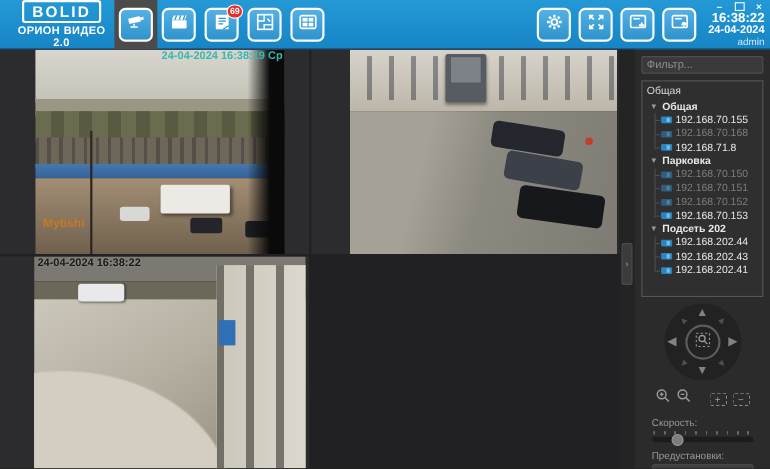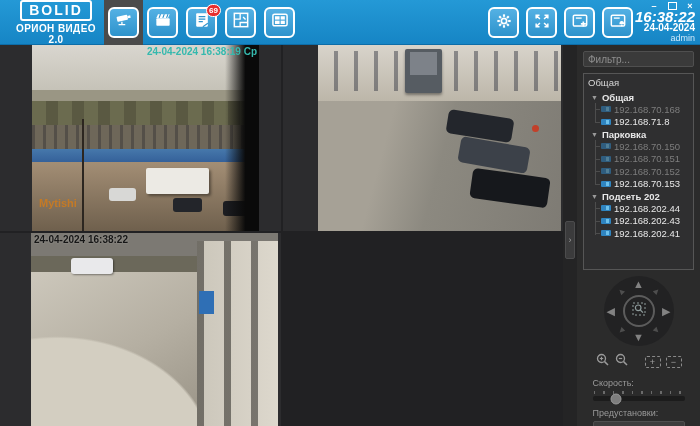--- a/index.html
+++ b/index.html
@@ -28,21 +28,21 @@
   .tools-right { display:flex; align-items:center; gap:7px; position:absolute; right:67px; top:7px; }
 
   .win-ctrls { position:absolute; top:1px; right:5px; display:flex; gap:8px; }
   .win-btn { color:#fff; font-size:9px; width:10px; text-align:center; cursor:pointer; line-height:10px; }
   .wb-min::before { content:"–"; font-weight:bold; }
   .wb-max { margin-top:1px; }
   .wb-max::before { content:""; display:inline-block; width:7px; height:6px; border:1px solid #fff; }
   .wb-close::before { content:"×"; font-weight:bold; }
 
   .status { position:absolute; right:5px; top:11px; text-align:right; color:#fff; line-height:11px; }
-  .st-time { font-size:15px; font-weight:bold;font-style:italic; }
+  .st-time { font-size:12px; font-weight:bold; }
   .st-date { font-size:10px; font-weight:bold; }
   .st-user { font-size:9px; color:#cfe9fa; }
 
   
   .main { flex:1; display:flex; }
   .grid { width:563px; display:grid; grid-template-columns:281px 280px;
           grid-template-rows:186px 193px; gap:2px; background:#212123; }
   .cell { background:#2c2c2e; position:relative; overflow:hidden; }
   .video { position:absolute; top:0; bottom:0; overflow:hidden; background:#101010; }
   .v1 { left:32px; width:227px; }
@@ -383,20 +383,24 @@
       <input class="filter" placeholder="Фильтр..." style="">
 
       <div class="tree">
         <div class="tree-h">Общая</div>
 
         <div class="grp">
           <span class="tri"></span>
           <span>Общая</span>
         </div>
         <div class="children">
+          <div class="itm">
+            <span class="cam-ic"></span>
+            <span>192.168.70.155</span>
+          </div>
           <div class="itm off">
             <span class="cam-ic"></span>
             <span>192.168.70.168</span>
           </div>
           <div class="itm">
             <span class="cam-ic"></span>
             <span>192.168.71.8</span>
           </div>
         </div>
 

